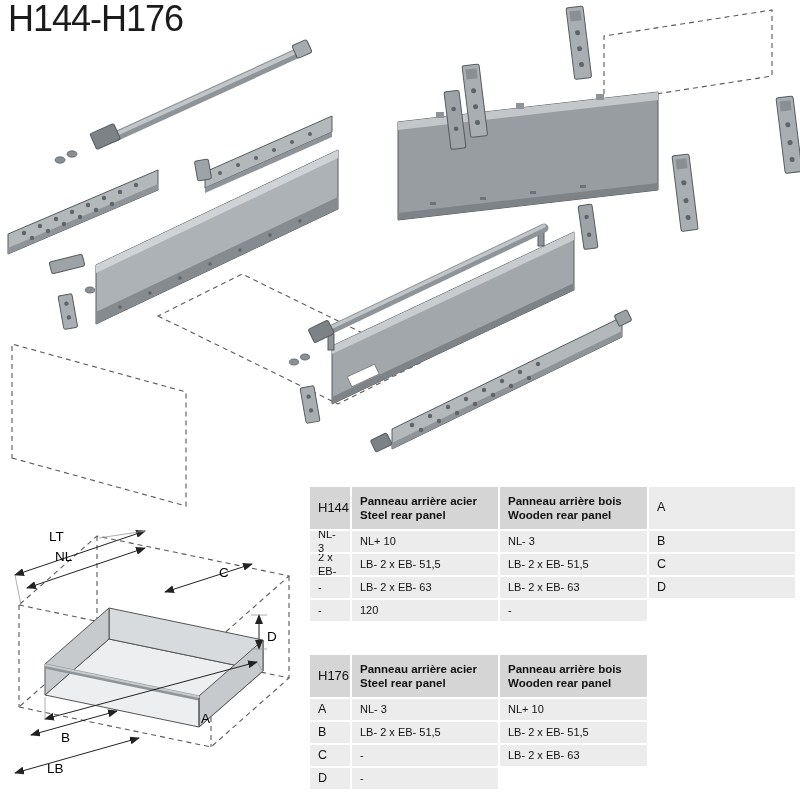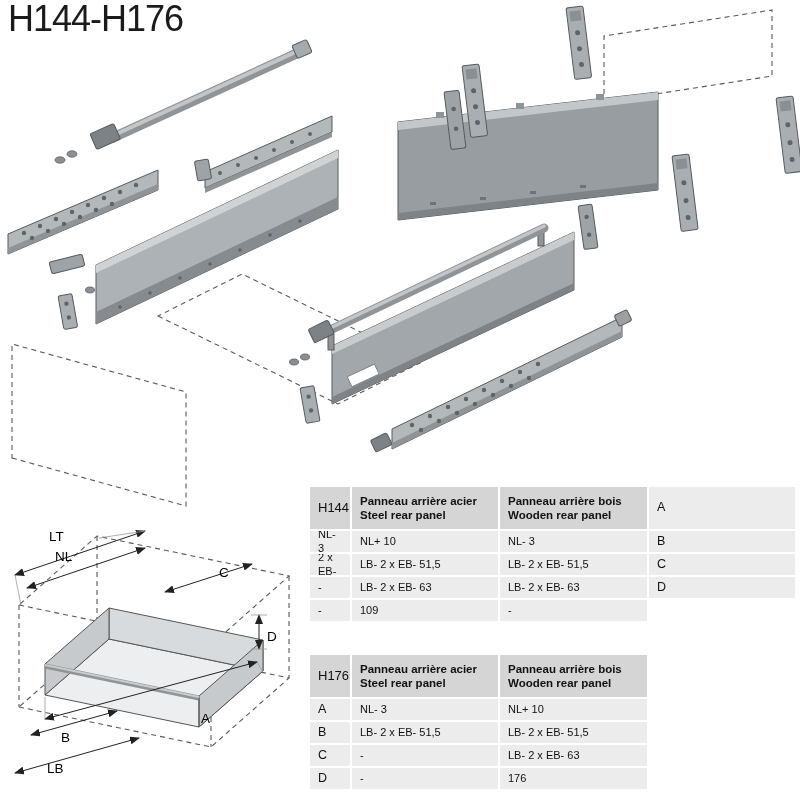--- a/index.html
+++ b/index.html
@@ -272,21 +272,21 @@
   <div class="c">LB- 2 x EB- 51,5</div>
   <div class="c">LB- 2 x EB- 51,5</div>
 
   <div class="c lbl">C</div>
   <div class="c">-</div>
   <div class="c">LB- 2 x EB- 63</div>
   <div class="c">LB- 2 x EB- 63</div>
 
   <div class="c lbl">D</div>
   <div class="c">-</div>
-  <div class="c">109</div>
+  <div class="c">120</div>
   <div class="c">-</div>
 </div>
 
 <div class="tbl t176">
   <div class="c head idc">H176</div>
   <div class="c head">
     <span>Panneau arrière acier</span>
     <span>Steel rear panel</span>
   </div>
   <div class="c head">
@@ -301,14 +301,13 @@
   <div class="c lbl">B</div>
   <div class="c">LB- 2 x EB- 51,5</div>
   <div class="c">LB- 2 x EB- 51,5</div>
 
   <div class="c lbl">C</div>
   <div class="c">-</div>
   <div class="c">LB- 2 x EB- 63</div>
 
   <div class="c lbl">D</div>
   <div class="c">-</div>
-  <div class="c">176</div>
 </div>
 
 </body></html>

